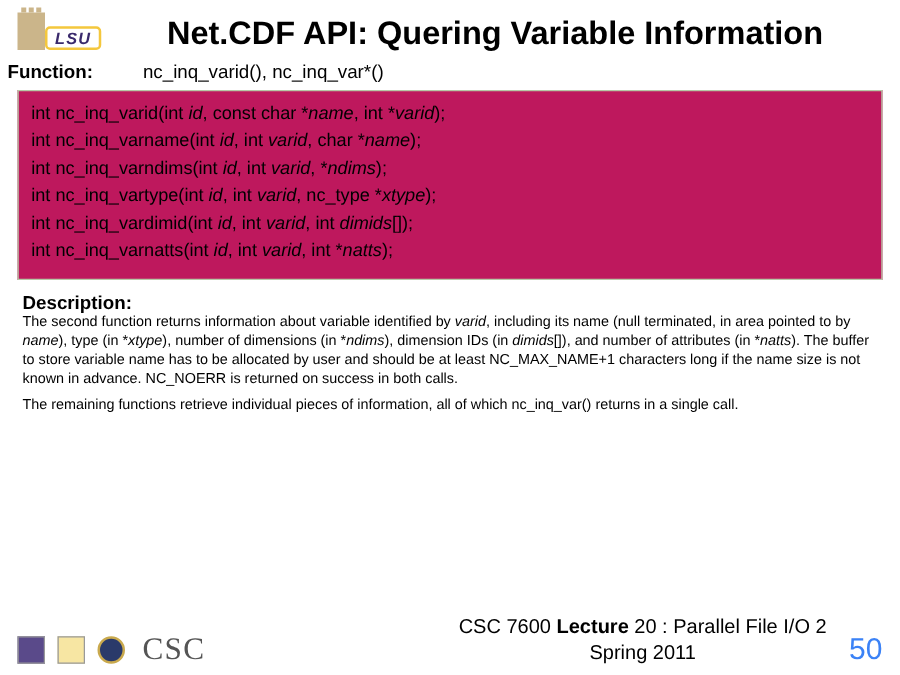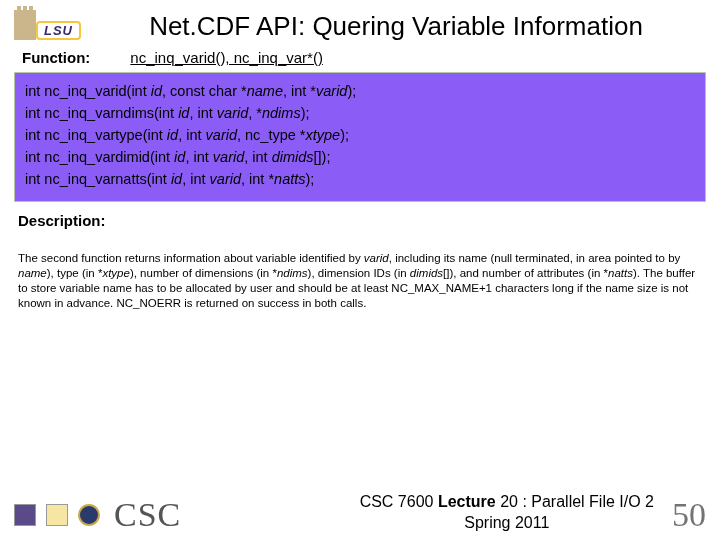--- a/index.html
+++ b/index.html
@@ -49,57 +49,56 @@
     border-radius: 4px;
     padding: 0 6px;
     background:#fff;
   }
   .title-wrap {
     flex: 1;
     text-align: center;
   }
   .title {
     font-size: 26px;
-    font-weight: 400;
+    font-weight: 700;
     color: #000;
     line-height: 1.1;
     padding-top: 4px;
   }
   .func-row {
     position: absolute;
-    left: 22px;
+    left: 6px;
     bottom: 0;
     display: flex;
     align-items: baseline;
     gap: 40px;
   }
   .func-label {
     font-weight: 700;
     font-size: 15px;
   }
   .func-names {
     font-size: 15px;
-    text-decoration: underline;
   }
   .code-box {
     margin: 6px 14px 6px 14px;
-    background: #8b5cf6;
+    background: #be185d;
     border: 1px solid #b6c8a6;
     padding: 8px 10px 10px 10px;
     font-size: 14.5px;
     line-height: 1.45;
   }
   .code-box div { margin-bottom: 1px; }
   .desc-block {
     padding: 4px 18px 0 18px;
   }
   .desc-label {
     font-weight: 700;
     font-size: 15px;
-    margin-bottom: 22px;
+    margin-bottom: 0;
   }
   .desc-text p {
     font-size: 11.5px;
     line-height: 1.3;
     margin-bottom: 6px;
     color: #000;
   }
   i { font-style: italic; }
   .footer {
     position: absolute;
@@ -122,21 +121,21 @@
   }
   .mini-logo.b { background:#f7e6a3; }
   .nsf {
     width: 22px; height: 22px;
     border-radius: 50%;
     background: #2a3a6a;
     border: 2px solid #c9a94d;
   }
   .csc {
     font-family: Georgia, 'Times New Roman', serif;
-    font-size: 34px;
+    font-size: 25px;
     font-weight: 400;
     color: #555;
     letter-spacing: 1px;
     margin-left: 4px;
   }
   .dept-block {
     font-size: 8px;
     color: #888;
     line-height: 1.1;
     margin-left: 20px;
@@ -145,24 +144,23 @@
     padding-left: 8px;
   }
   .lecture-info {
     margin-left: auto;
     font-size: 16px;
     text-align: center;
     line-height: 1.3;
     padding-right: 10px;
   }
   .pagenum {
-    font-size: 34px;
-    color: #737373;
+    font-size: 24px;
+    color: #3b82f6;
     padding-left: 8px;
-    font-family: Liberation Serif, serif;
   }
 </style>
 </head>
 <body>
 
 <div class="header">
   <div class="logo-box">
     <div class="tower"></div>
     <div class="lsu">LSU</div>
   </div>
@@ -170,30 +168,32 @@
     <div class="title">Net.CDF API: Quering Variable Information</div>
   </div>
   <div class="func-row">
     <span class="func-label">Function:</span>
     <span class="func-names">nc_inq_varid(), nc_inq_var*()</span>
   </div>
 </div>
 
 <div class="code-box">
   <div>int nc_inq_varid(int <i>id</i>, const char *<i>name</i>, int *<i>varid</i>);</div>
+  <div>int nc_inq_varname(int <i>id</i>, int <i>varid</i>, char *<i>name</i>);</div>
   <div>int nc_inq_varndims(int <i>id</i>, int <i>varid</i>, *<i>ndims</i>);</div>
   <div>int nc_inq_vartype(int <i>id</i>, int <i>varid</i>, nc_type *<i>xtype</i>);</div>
   <div>int nc_inq_vardimid(int <i>id</i>, int  <i>varid</i>, int <i>dimids</i>[]);</div>
   <div>int nc_inq_varnatts(int <i>id</i>, int <i>varid</i>, int *<i>natts</i>);</div>
 </div>
 
 <div class="desc-block">
   <div class="desc-label">Description:</div>
   <div class="desc-text">
     <p>The second function returns information about variable identified by <i>varid</i>, including its name (null terminated, in area pointed to by <i>name</i>), type (in *<i>xtype</i>), number of dimensions (in *<i>ndims</i>), dimension IDs (in <i>dimids</i>[]), and number of attributes (in *<i>natts</i>). The buffer to store variable name has to be allocated by user and should be at least NC_MAX_NAME+1 characters long if the name size is not known in advance. NC_NOERR is returned on success in both calls.</p>
+    <p>The remaining functions retrieve individual pieces of information, all of which nc_inq_var() returns in a single call.</p>
   </div>
 </div>
 
 <div class="footer">
   <div class="footer-logos">
     <div class="mini-logo"></div>
     <div class="mini-logo b"></div>
     <div class="nsf"></div>
     <div class="csc">CSC</div>
   </div>

